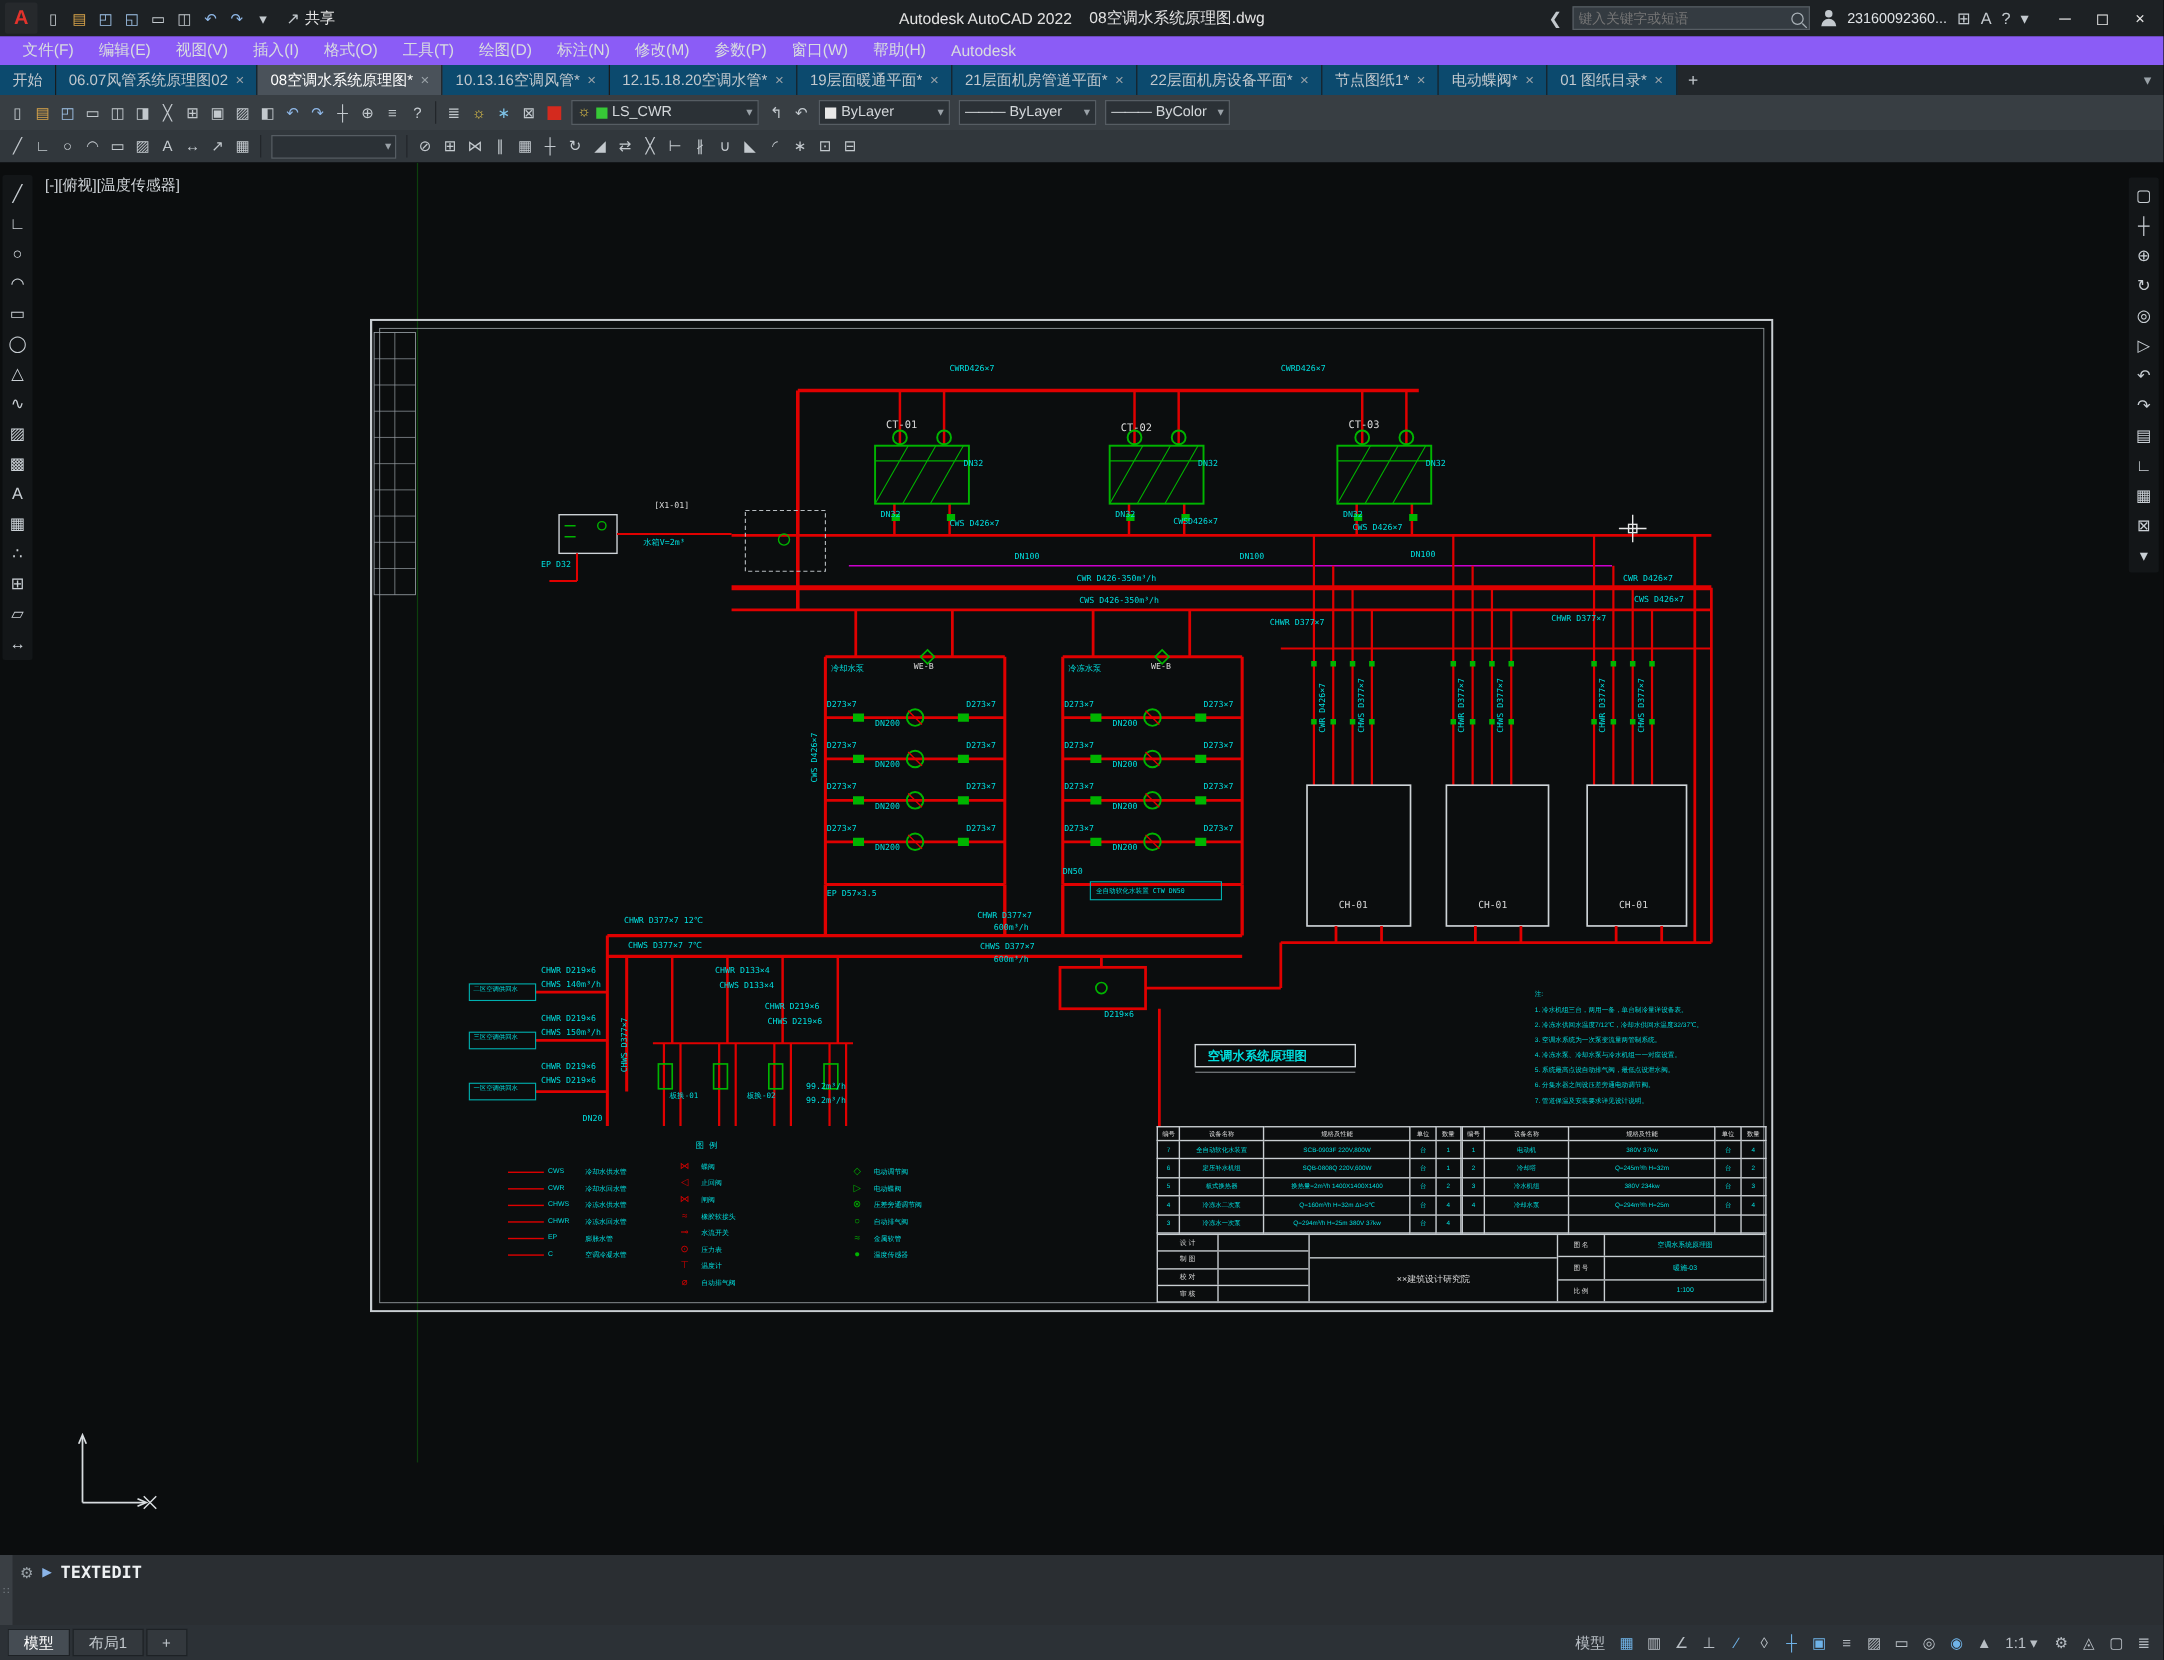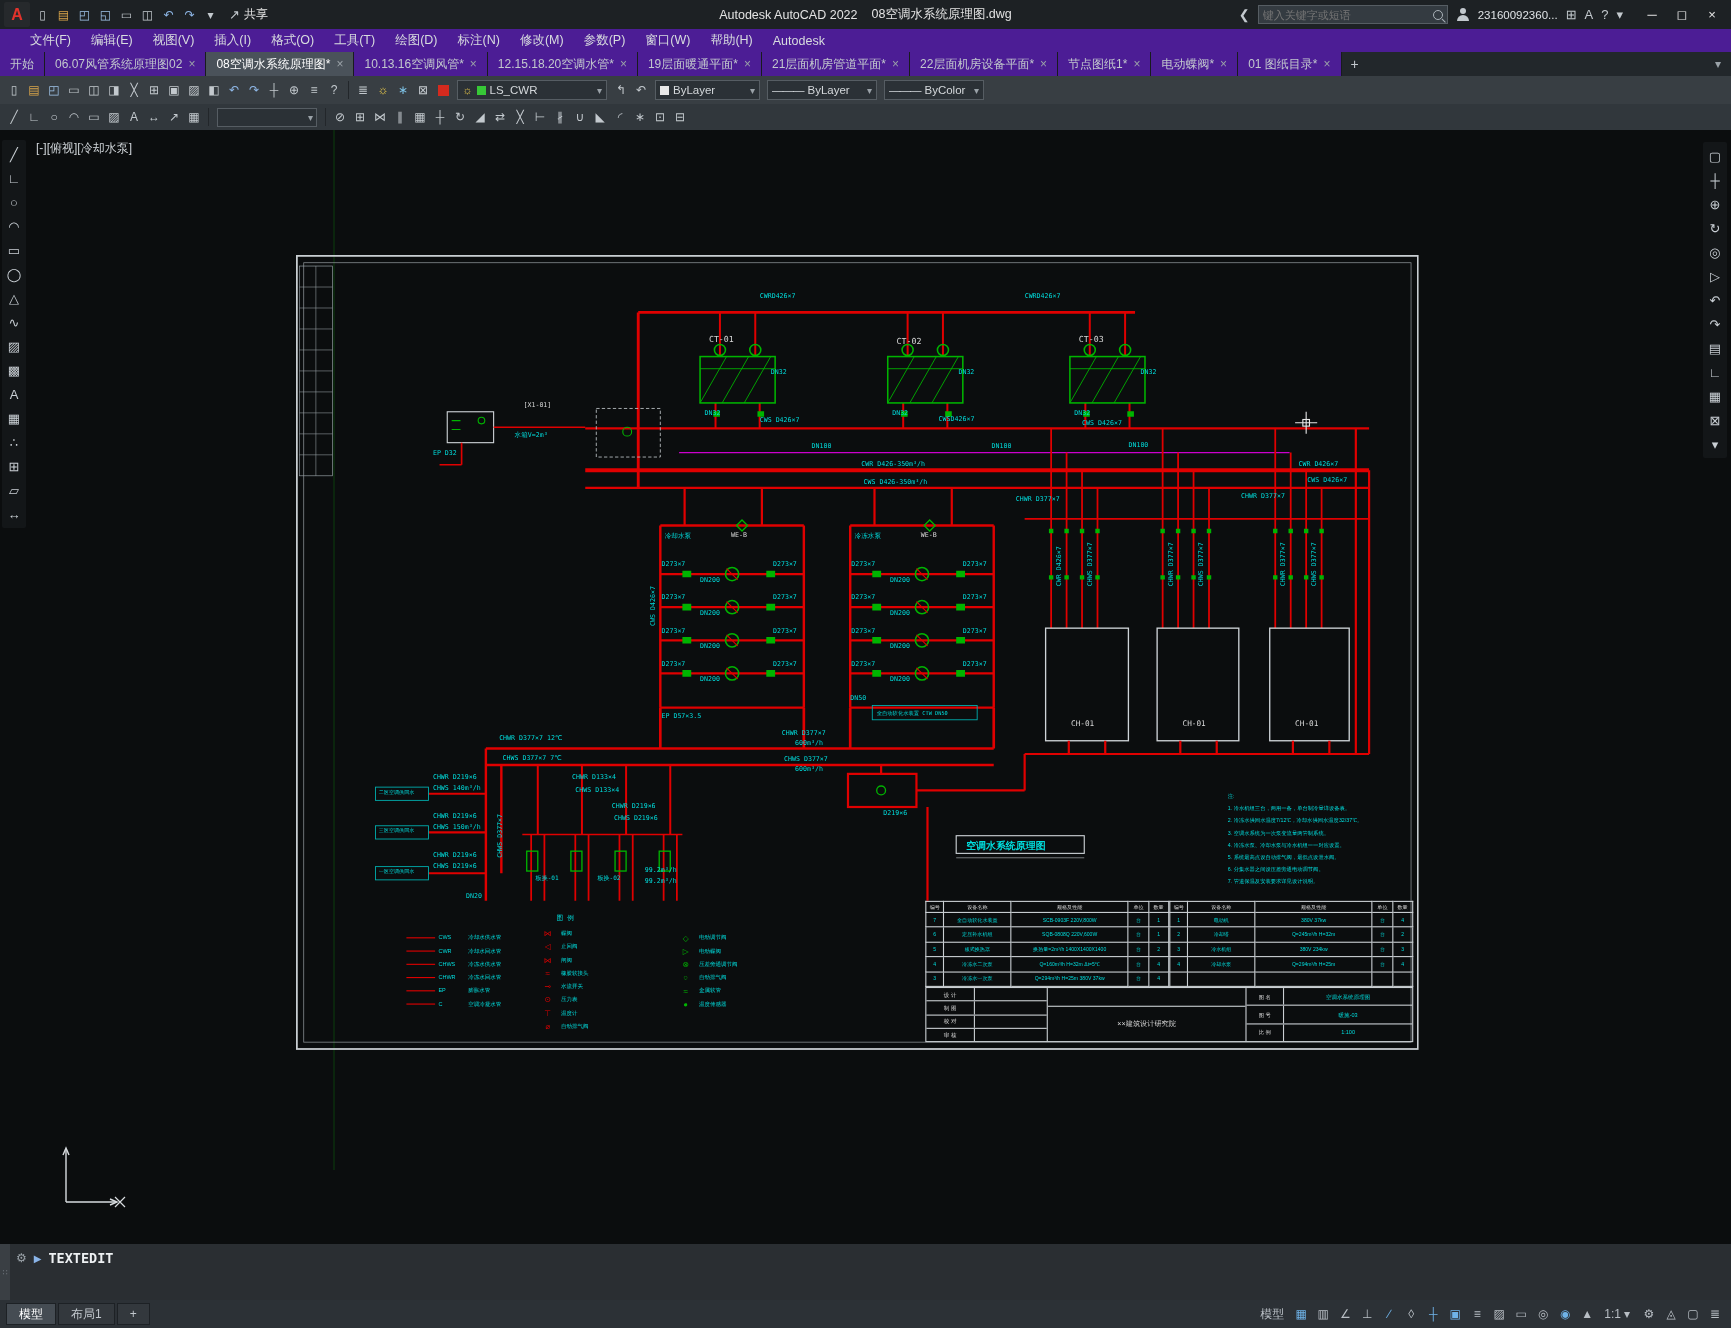--- a/index.html
+++ b/index.html
@@ -22,26 +22,26 @@
   .mag-icon{width:10px;height:10px;border:1.4px solid #aab2b8;border-radius:50%;position:relative;flex:none}
   .mag-icon::after{content:"";position:absolute;width:5px;height:1.4px;background:#aab2b8;transform:rotate(45deg);left:7px;top:9px}
   .person-icon{width:14px;height:14px;position:relative}
   .person-icon::before{content:"";position:absolute;left:4px;top:0;width:6px;height:6px;border-radius:50%;background:#c3c9ce}
   .person-icon::after{content:"";position:absolute;left:1px;top:7px;width:12px;height:6px;border-radius:6px 6px 0 0;background:#c3c9ce}
   .user-name{font-size:11.5px;color:#dfe3e6}
   .tb-glyph{color:#c3c9ce;font-size:13px}
   .win-btns{display:flex;margin-left:6px}
   .win-btns .wb{width:30px;height:29px;display:flex;align-items:center;justify-content:center;color:#e6e6e6;font-size:13px}
   
-  .menubar{position:absolute;left:0;top:29px;width:100%;height:23px;background:#4c1d95;
-           display:flex;align-items:center;padding-left:20px}
+  .menubar{position:absolute;left:0;top:29px;width:100%;height:23px;background:#8b5cf6;
+           display:flex;align-items:center;padding-left:8px}
   .menu-item{padding:0 10px;font-size:12.5px;color:#d8dcdf;height:100%;display:flex;align-items:center}
   
   .tabsbar{position:absolute;left:0;top:52px;width:100%;height:24px;background:#22272b;display:flex;align-items:stretch}
-  .ftab{display:flex;align-items:center;gap:6px;padding:0 10px;background:#4c1d95;border-right:1px solid #181b1e;
+  .ftab{display:flex;align-items:center;gap:6px;padding:0 10px;background:#0c4a6e;border-right:1px solid #181b1e;
         font-size:12px;color:#c2c8cd;white-space:nowrap}
   .ftab.active{background:#4a525a;color:#fff}
   .ftab-close{color:#9aa2a8;font-size:12px}
   .tab-add{width:26px;display:flex;align-items:center;justify-content:center;color:#c2c8cd;font-size:14px}
   .tab-ovf{margin-left:auto;width:26px;display:flex;align-items:center;justify-content:center;color:#9aa2a8}
   
   .toolbar1{position:absolute;left:0;top:76px;width:100%;height:28px;background:#383e43;
             display:flex;align-items:center;gap:1px;padding:0 4px}
   .toolbar2{position:absolute;left:0;top:104px;width:100%;height:26px;background:#31373c;
             display:flex;align-items:center;gap:1px;padding:0 4px}
@@ -466,21 +466,21 @@
       <path d="M334 0V1040" stroke="#0d3f0d" stroke-width="1" fill="none"></path>
       <g stroke="#d8dcdf" stroke-width="1.4" fill="none">
         <path d="M66 1019V1072M66 1072H116"></path>
         <path d="M63 1025l3 -7 3 7M110 1069l7 3-7 3"></path>
       </g>
       <g stroke="#d8dcdf" stroke-width="1.2">
         <path d="M115 1067l10 10M125 1067l-10 10"></path>
       </g>
     </svg>
 
-    <span class="vp-label">[-][俯视][冷却水泵]</span>
+    <span class="vp-label">[-][俯视][温度传感器]</span>
 
     <div class="palette palette-left">
 
     <span class="icon">
           <span>╱</span>
         </span>
         <span class="icon">
           <span>∟</span>
         </span>
         <span class="icon">

